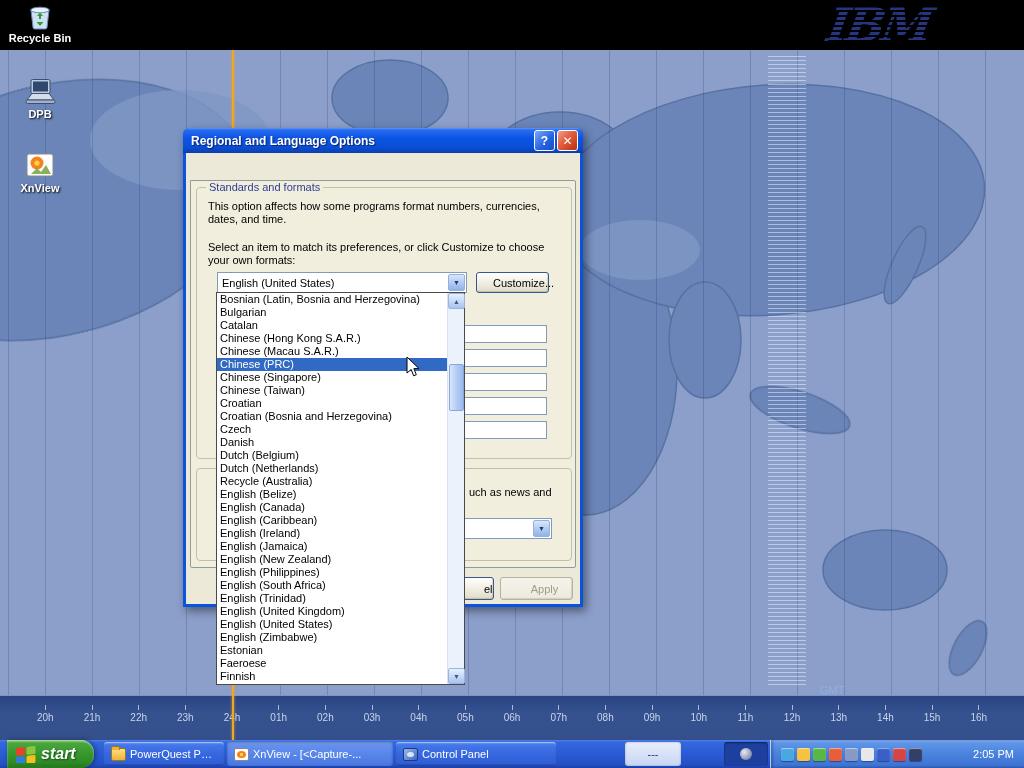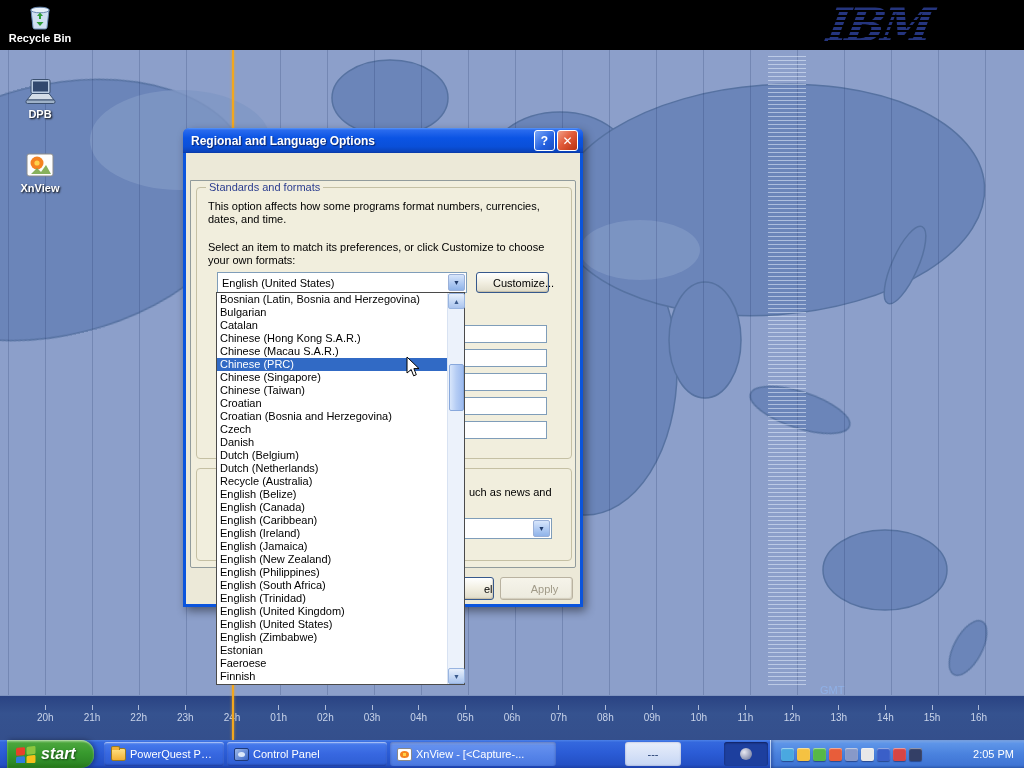--- a/index.html
+++ b/index.html
@@ -323,28 +323,28 @@
       </svg>
       <span>start</span>
     </div>
     <div class="tasks">
 
         <div class="task" style="width: 120px;">
           <span class="task-icon icon-folder"></span>
           <span class="task-label">PowerQuest Partition...</span>
         </div>
 
+        <div class="task active" style="width: 166px;">
+          <span class="task-icon icon-xnview"></span>
+          <span class="task-label">XnView - [&lt;Capture-...</span>
+        </div>
+
         <div class="task" style="width: 160px;">
           <span class="task-icon icon-controlpanel"></span>
           <span class="task-label">Control Panel</span>
-        </div>
-
-        <div class="task active" style="width: 166px;">
-          <span class="task-icon icon-xnview"></span>
-          <span class="task-label">XnView - [&lt;Capture-...</span>
         </div>
 
         <div class="task light" style="width: 56px; margin-left: 66px;">
 
           <span class="task-label">---</span>
         </div>
       </div>
     <div class="ql">
       <span class="ql-icon"></span>
     </div>

